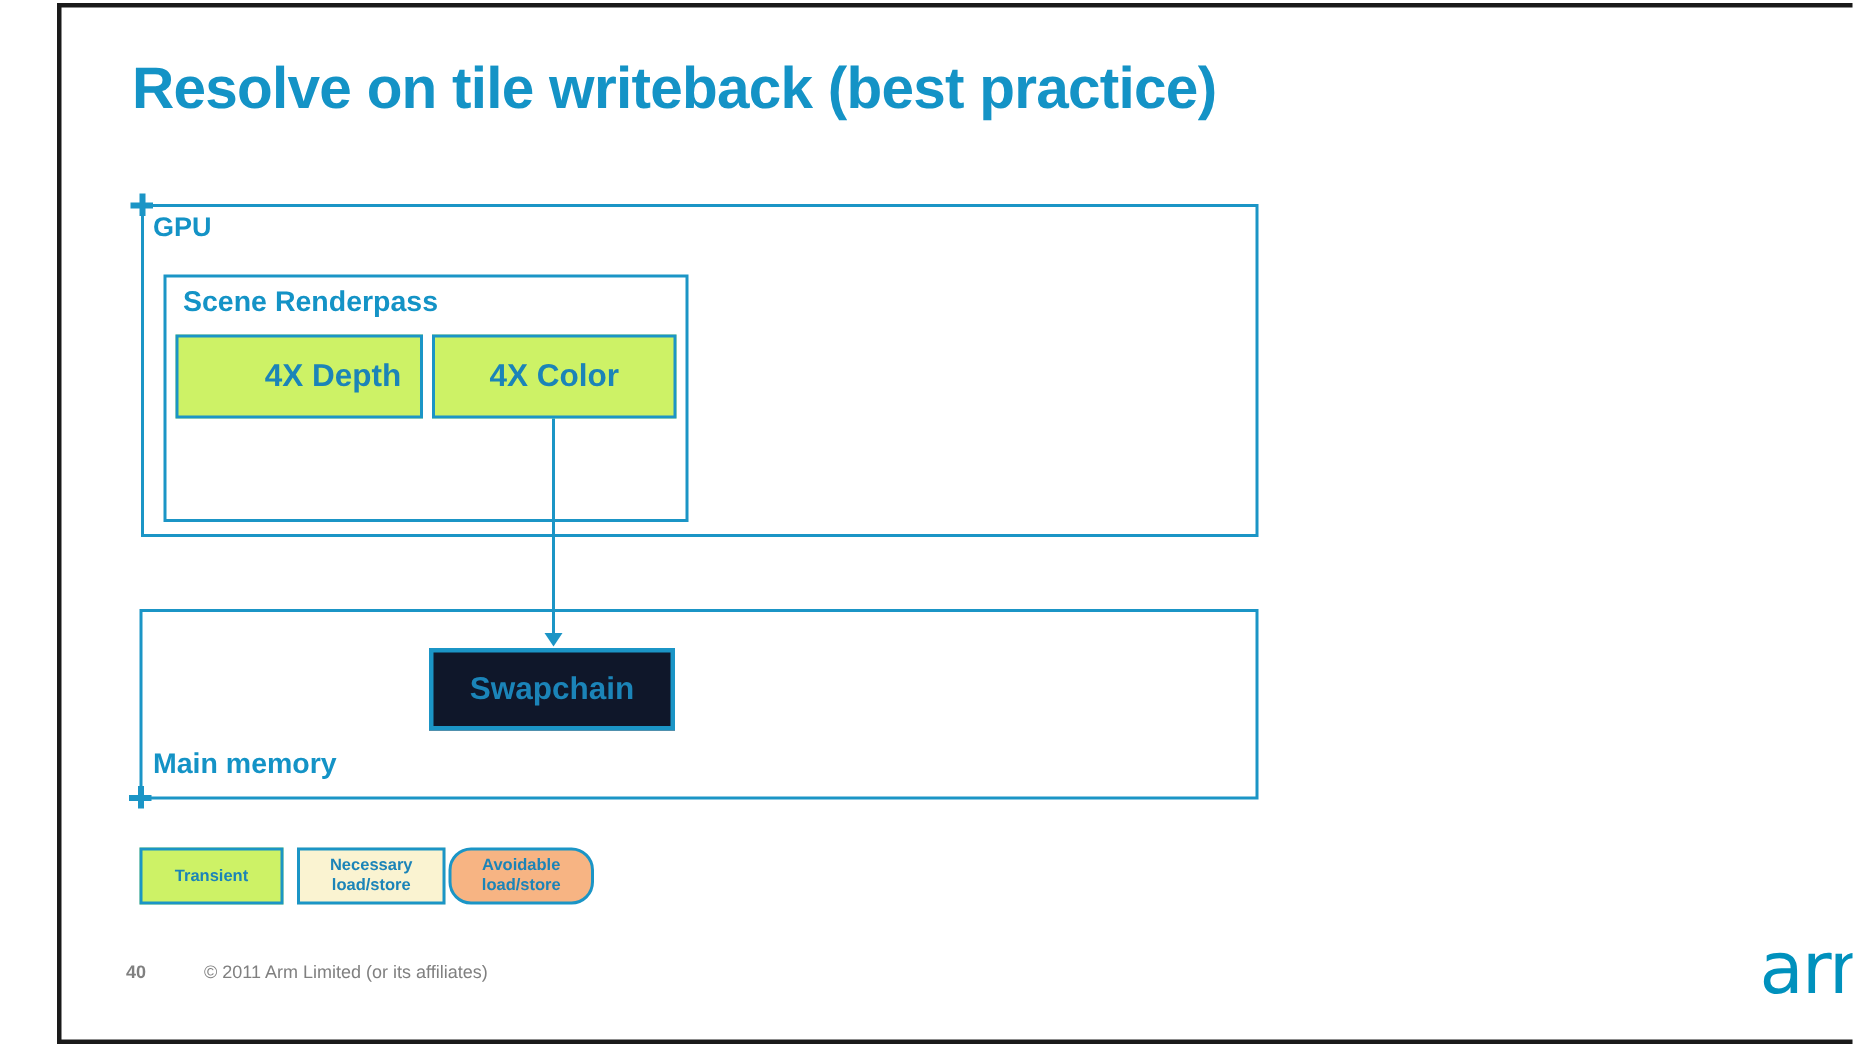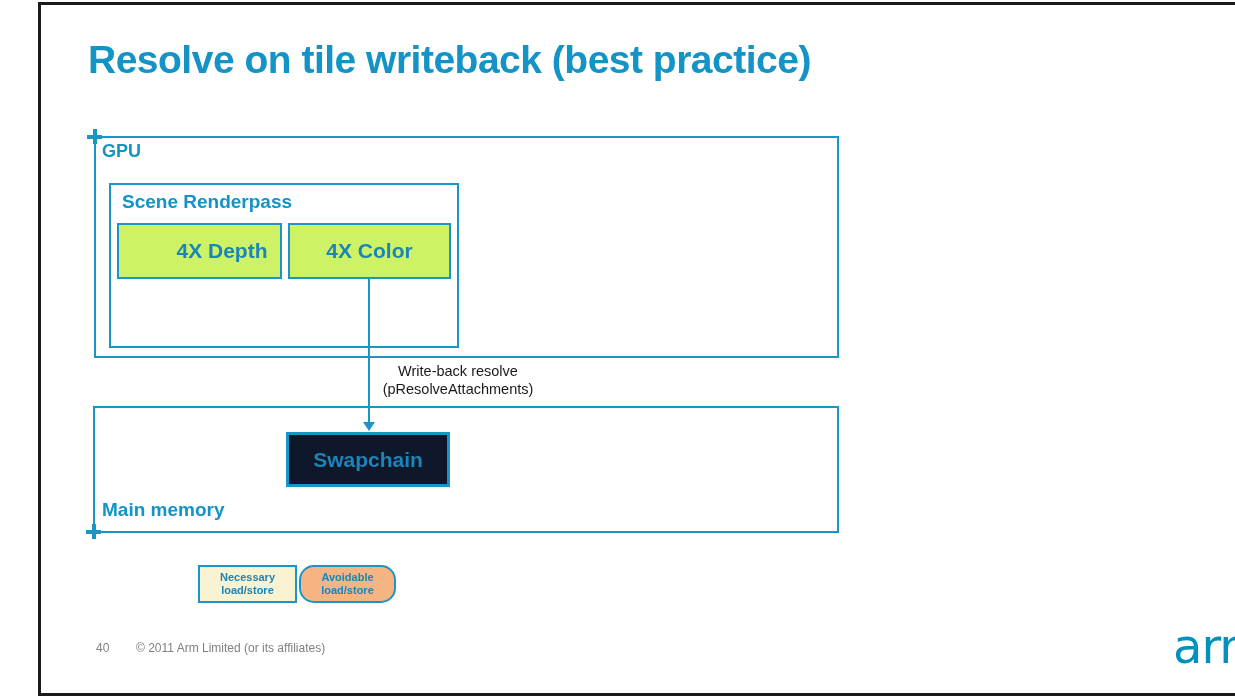--- a/index.html
+++ b/index.html
@@ -46,21 +46,21 @@
   .legend-box{
     position:absolute;top:565px;height:38px;box-sizing:border-box;
     border:2px solid #1B95C6;display:flex;flex-direction:column;
     align-items:center;justify-content:center;
     font-size:11px;line-height:13px;font-weight:bold;color:#1B84B8;text-align:center;
   }
   .legend-transient{left:57px;width:96px;background:#CDF266;}
   .legend-necessary{left:162px;width:99px;background:#FAF3D1;}
   .legend-avoidable{left:263px;width:97px;background:#F7B483;border-radius:15px;}
   .footer-text{position:absolute;top:641px;font-size:12px;color:#808080;white-space:nowrap;}
-  .page-number{left:60px;}
+  .page-number{left:48px;font-weight:bold;}
   .copyright{left:100px;}
   .arm-logo{
     position:absolute;left:1137px;top:618px;font-size:48px;font-weight:normal;
     color:#0091BD;letter-spacing:-1px;font-family:"DejaVu Sans",sans-serif;
   }
 </style>
 </head>
 <body>
 
 <div id="slide">
@@ -77,33 +77,32 @@
 
   <div class="fill-box depth-box">
     <span>4X Depth</span>
   </div>
   <div class="fill-box color-box">
     <span>4X Color</span>
   </div>
 
   <div class="arrow-line"></div>
   <div class="arrow-head"></div>
-  <div class="arrow-label">
-    <div>Write-back resolve</div>
-    <div>(pResolveAttachments)</div>
-  </div>
 
   <div class="box main-box"></div>
   <div class="container-label main-label">Main memory</div>
   <span class="cross cross-bottom"></span>
 
   <div class="fill-box swapchain-box">
     <span>Swapchain</span>
   </div>
 
+  <div class="legend-box legend-transient">
+    <div>Transient</div>
+  </div>
   <div class="legend-box legend-necessary">
     <div>Necessary</div>
     <div>load/store</div>
   </div>
   <div class="legend-box legend-avoidable">
     <div>Avoidable</div>
     <div>load/store</div>
   </div>
 
   <div class="footer-text page-number">40</div>

